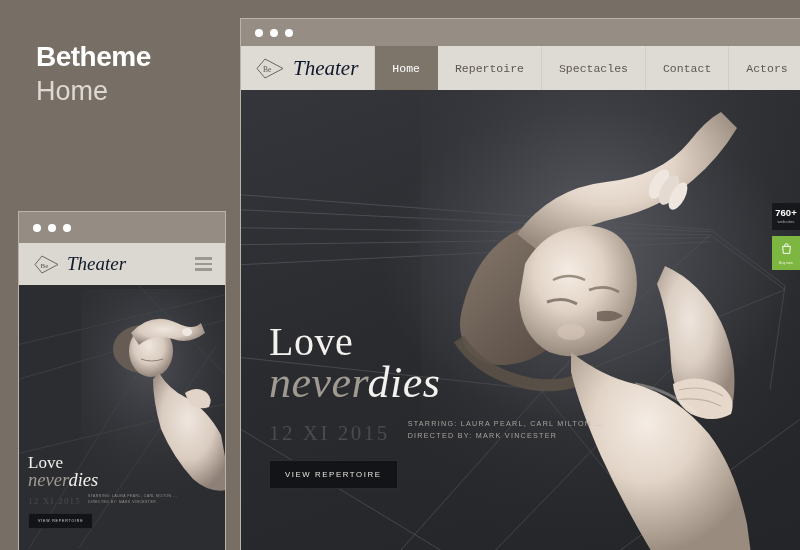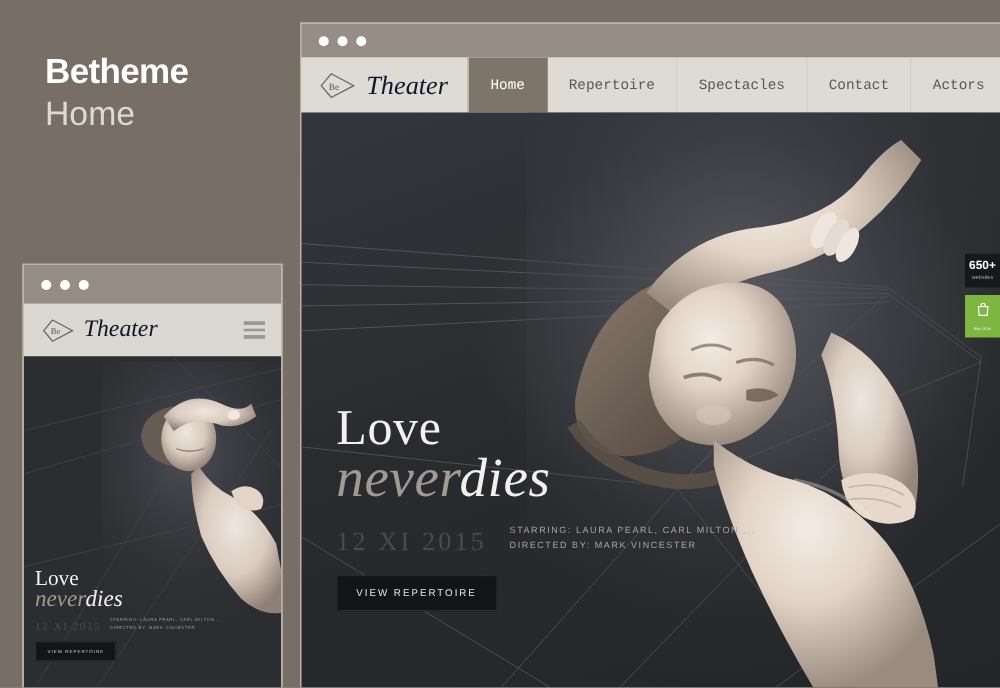--- a/index.html
+++ b/index.html
@@ -361,21 +361,21 @@
             <div>DIRECTED BY: MARK VINCESTER</div>
           </div>
         </div>
         <div class="hero-btn">VIEW REPERTOIRE</div>
       </div>
     </div>
   </div>
 
   <div class="side-widgets">
     <div class="widget-count">
-      <div class="num">650+</div>
+      <div class="num">760+</div>
       <div class="lbl">websites</div>
     </div>
     <div class="widget-buy">
       <svg width="13" height="13" viewBox="0 0 24 24">
         <path d="M5 8 H19 L18 21 H6 Z" fill="none" stroke="#ffffff" stroke-width="1.8"></path>
         <path d="M9 8 V6 a3 3 0 0 1 6 0 V8" fill="none" stroke="#ffffff" stroke-width="1.8"></path>
       </svg>
       <div class="lbl">Buy now</div>
     </div>
   </div>

